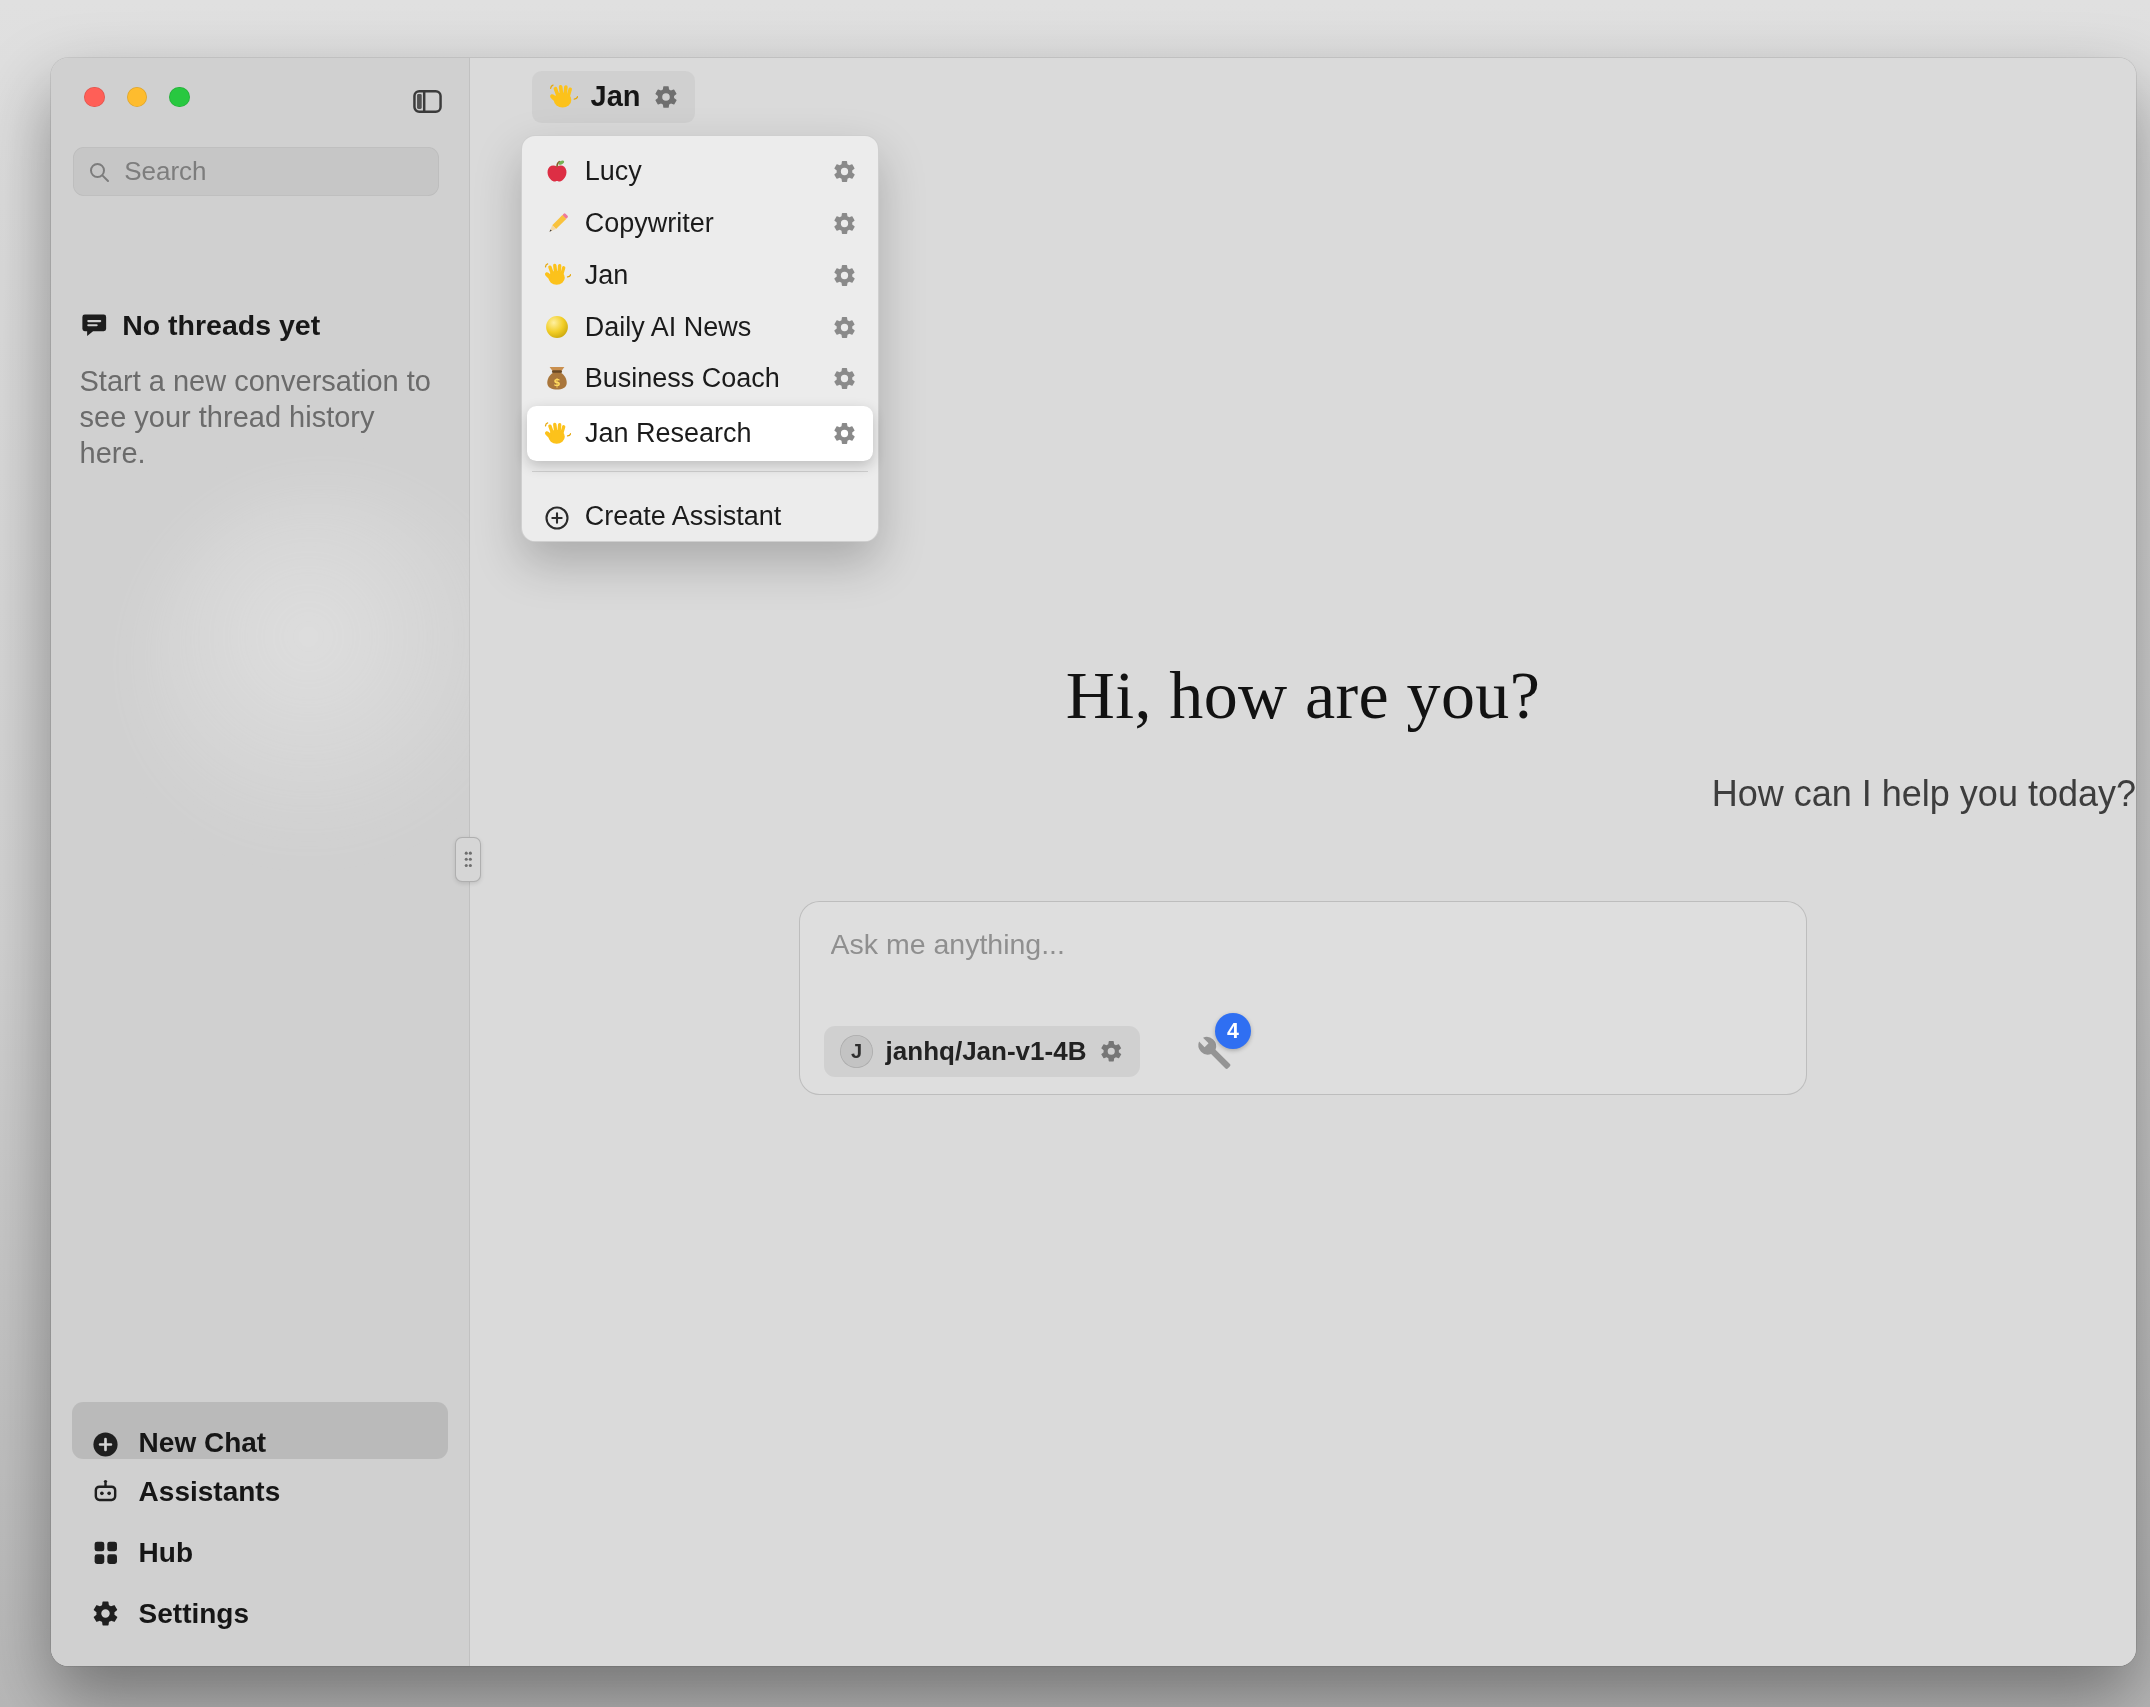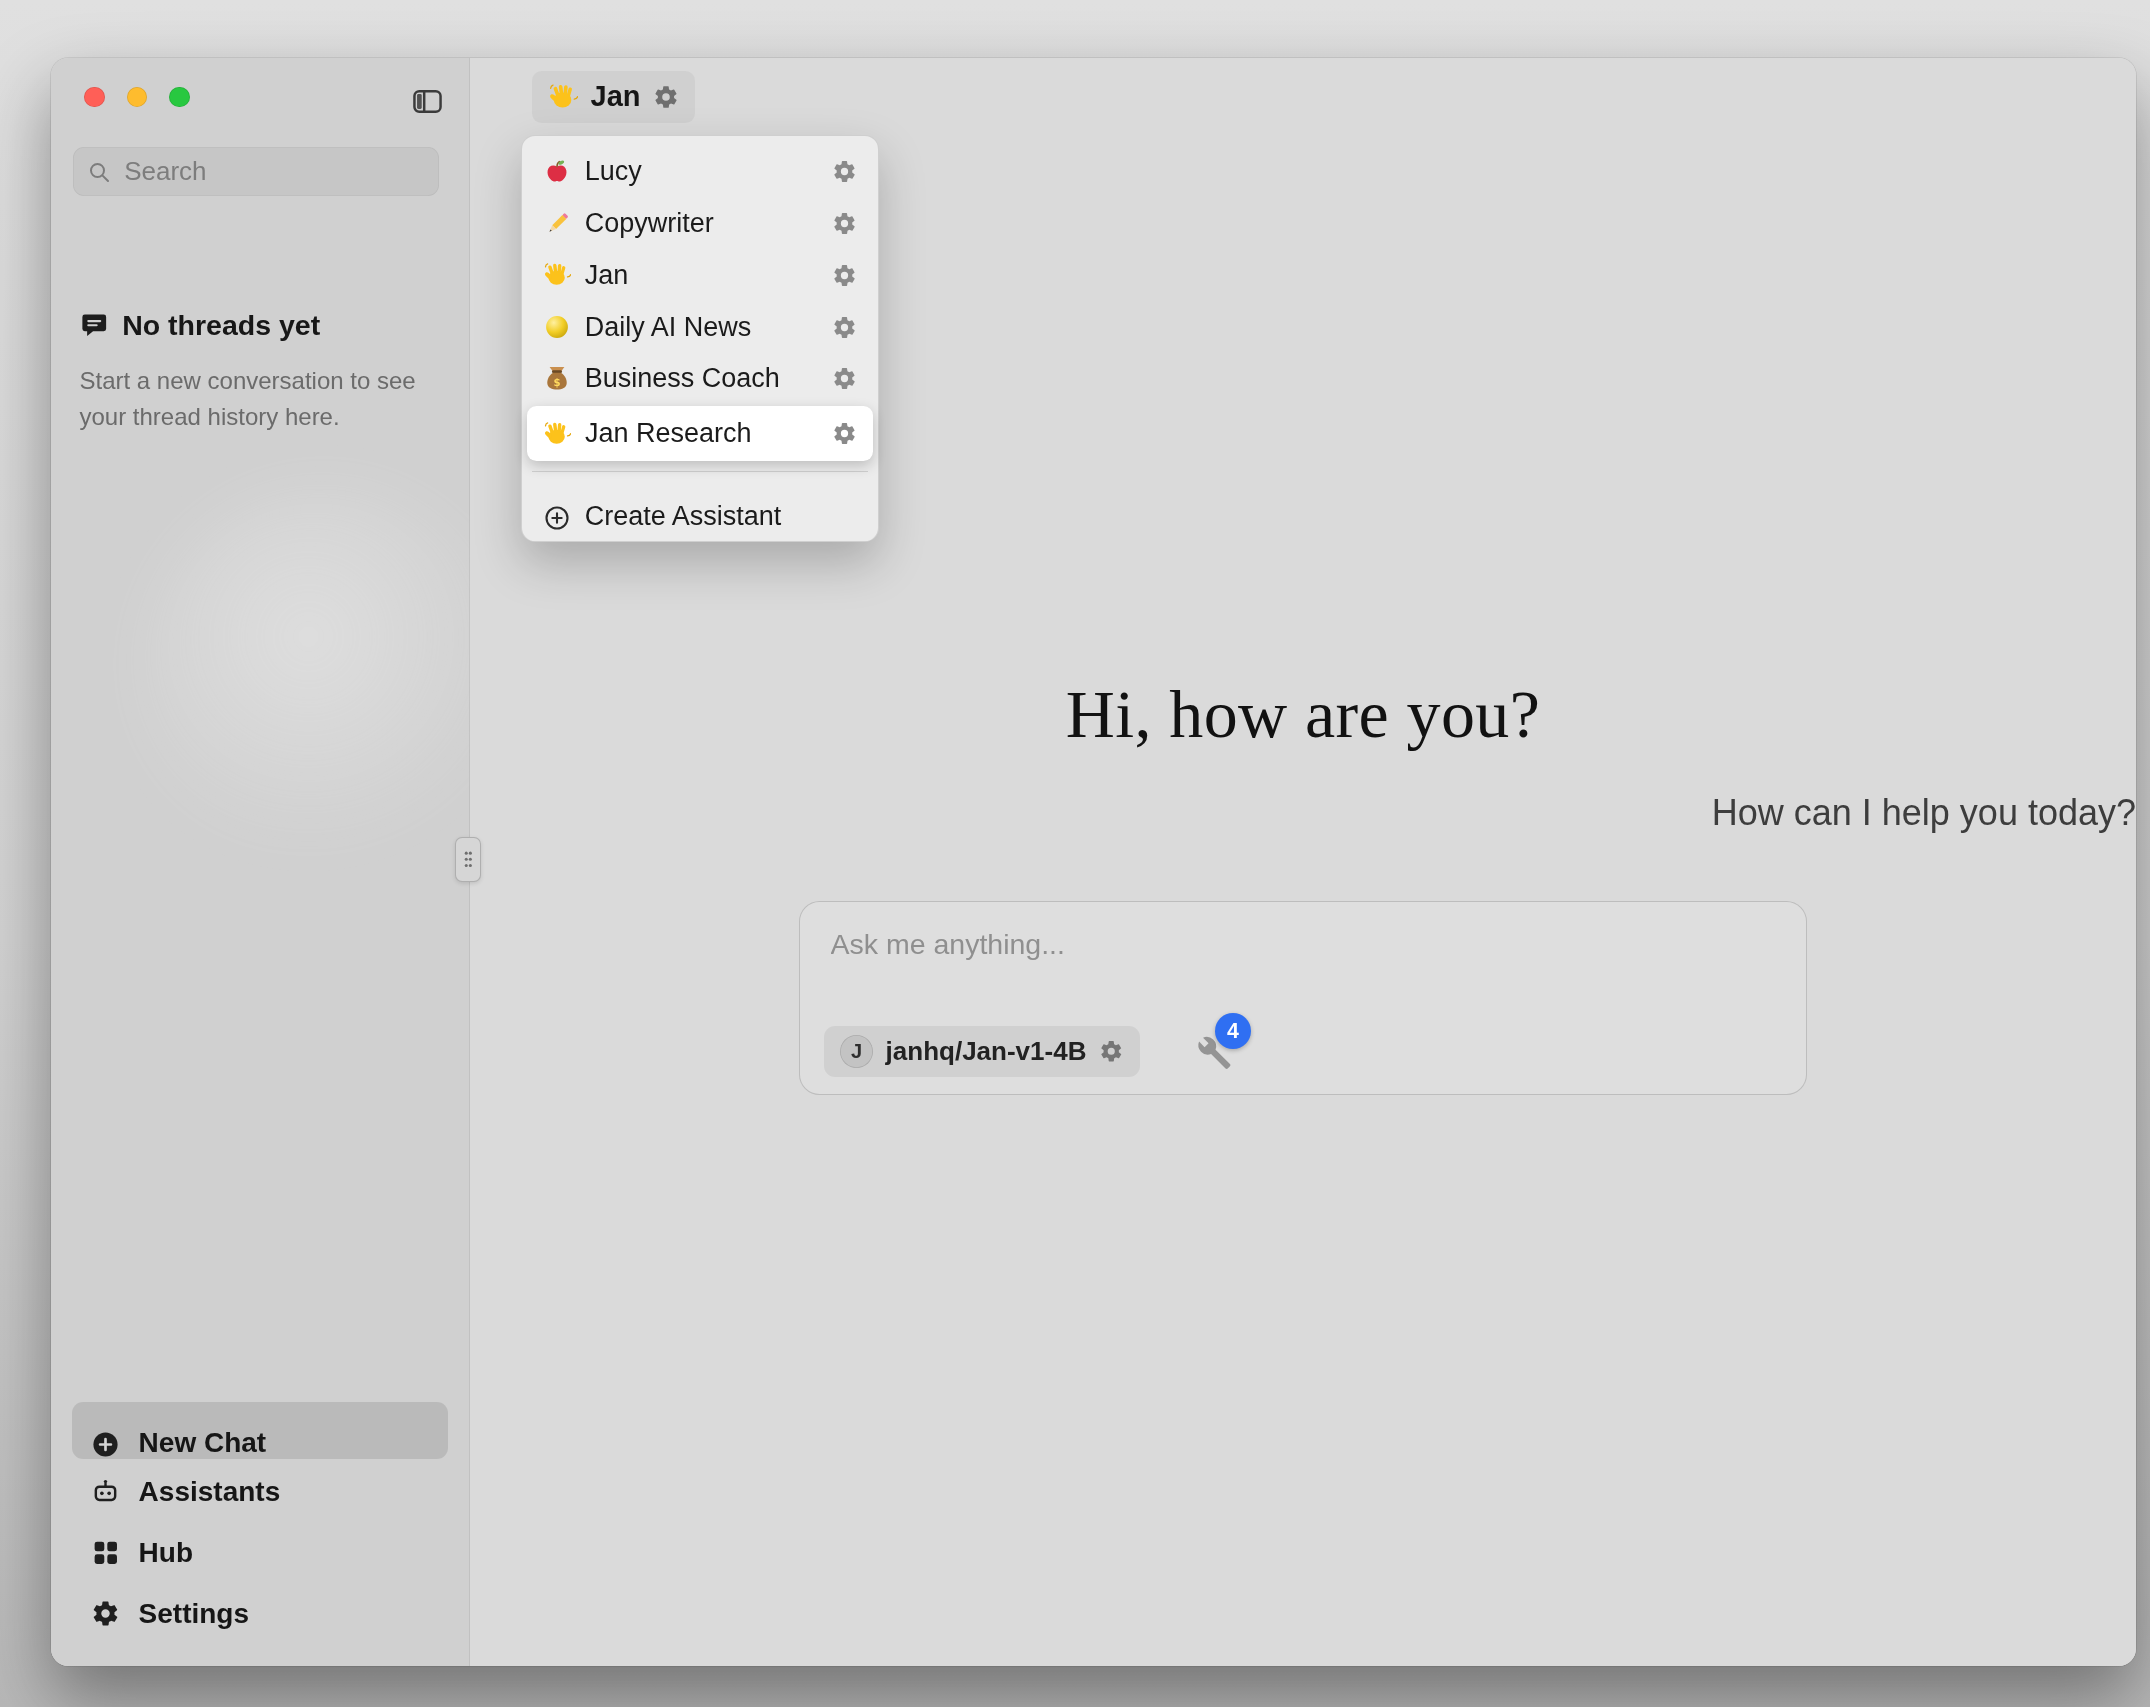--- a/index.html
+++ b/index.html
@@ -28,21 +28,21 @@
     box-shadow:inset 0 0 0 0.8px rgba(0,0,0,.05);}
   .searchbox svg{width:24px;height:24px;color:#7c7c7c;flex:0 0 auto;}
   .searchbox input{flex:1;border:none;outline:none;background:transparent;font-size:26px;
     color:#444;font-family:"Liberation Sans",sans-serif;min-width:0;}
   .searchbox input::placeholder{color:#7d7d7d;}
 
   .empty{position:absolute;top:251px;left:28.5px;width:364px;}
   .empty-head{display:flex;align-items:center;gap:14.2px;}
   .empty-head svg{width:28.5px;height:28.5px;color:#1d1d1d;}
   .empty-title{font-size:28.5px;font-weight:700;color:#171717;}
-  .empty-desc{margin-top:20.6px;font-size:24px;line-height:36px;color:#6b6b6b;}
+  .empty-desc{margin-top:20.6px;font-size:29px;line-height:36px;color:#6b6b6b;}
 
   .drag-handle{position:absolute;top:779px;right:-12px;width:24px;height:43px;border-radius:7.1px;
     background:#d6d6d6;border:0.8px solid rgba(0,0,0,.18);box-shadow:0 1.6px 4.7px rgba(0,0,0,.12);
     display:flex;align-items:center;justify-content:center;z-index:6;}
   .drag-handle svg{width:12.6px;height:20.6px;color:#6f6f6f;}
 
   .side-nav{position:absolute;left:20.6px;right:20.6px;bottom:24px;display:flex;flex-direction:column;gap:4px;}
   .nav-row{height:57px;display:flex;align-items:center;gap:19px;padding:0 19px;border-radius:11px;
     font-size:28px;font-weight:600;color:#161616;}
   .nav-row.active{background:rgba(0,0,0,.10);align-items:flex-end;}
@@ -65,21 +65,21 @@
   .menu-item .mi-icon{width:28px;height:28px;flex:0 0 auto;}
   .menu-item .mi-gear{margin-left:auto;width:25px;height:25px;color:#8a8a8a;flex:0 0 auto;}
   .menu-item.selected{background:#ffffff;box-shadow:0 4.7px 14.2px rgba(0,0,0,.20);margin:1.6px -3.2px;
     padding:0 16px;height:55px;}
   .menu-divider{height:0.8px;background:rgba(0,0,0,.12);margin:9.5px 1.6px;}
   .menu-create{height:51px;display:flex;align-items:flex-end;gap:14.2px;padding:0 12.6px;
     font-size:27px;font-weight:500;color:#1b1b1b;}
   .menu-create svg{width:28px;height:28px;color:#2a2a2a;}
 
   
-  .hero{position:absolute;top:617px;left:0;right:0;text-align:center;}
+  .hero{position:absolute;top:598px;left:0;right:0;text-align:center;}
   .hero h1{margin:0;font-family:"Liberation Serif",serif;font-weight:500;font-size:68px;
     color:#121212;letter-spacing:0.4px;}
   .hero .sub{margin-top:38px;font-size:36px;color:#3d3d3d;text-align:right;}
 
   
   .composer{position:absolute;top:843px;left:50%;transform:translateX(-50%);width:1008px;height:194px;
     border-radius:20.6px;border:1.6px solid rgba(0,0,0,.15);background:#dedede;box-sizing:border-box;}
   .composer .prompt{position:absolute;top:22px;left:28.5px;right:28.5px;height:38px;border:none;outline:none;
     background:transparent;font-size:28.5px;color:#c2410c;font-family:"Liberation Sans",sans-serif;}
   .composer .prompt::placeholder{color:#8f8f8f;}

